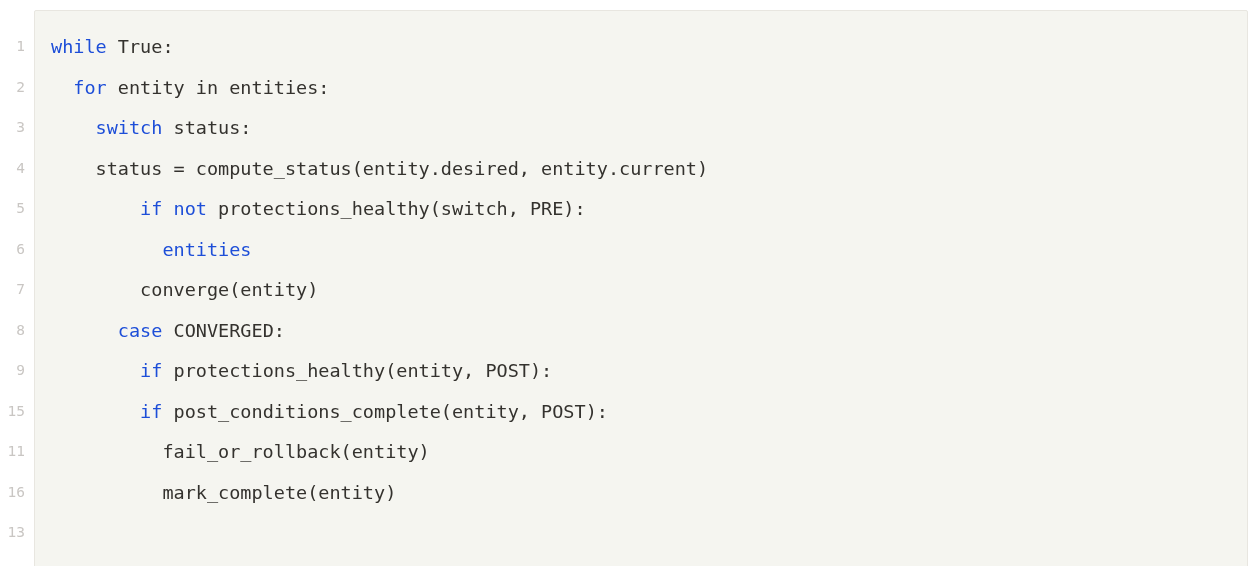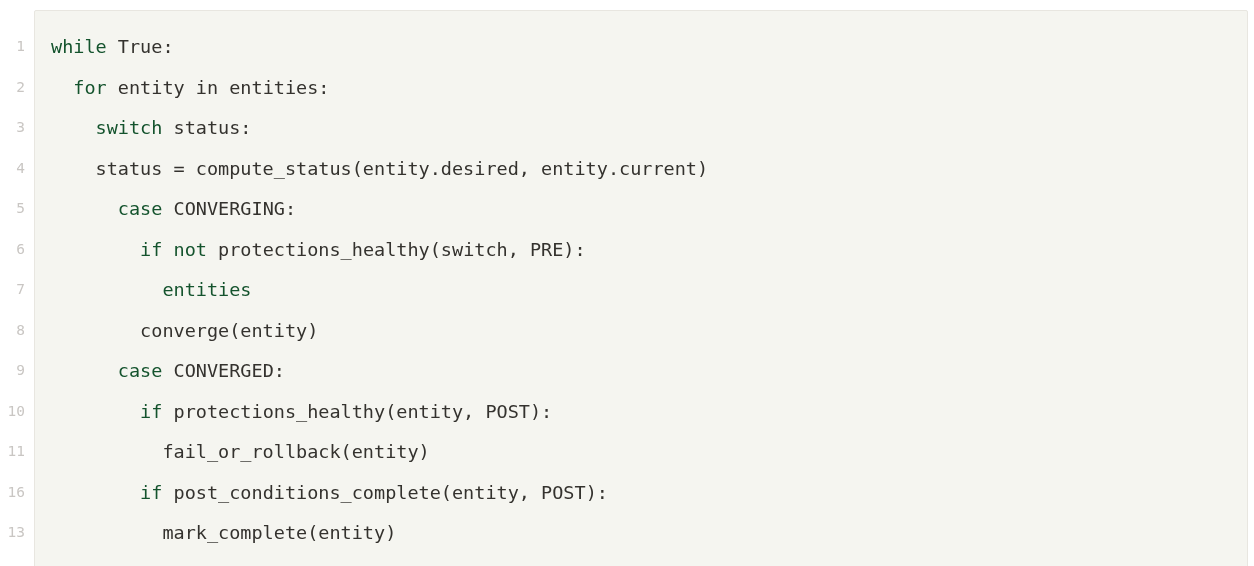--- a/index.html
+++ b/index.html
@@ -69,21 +69,21 @@
     font-family: "DejaVu Sans Mono", "Liberation Mono", monospace;
     font-size: 18.5px;
     line-height: 40.5px;
     height: 40.5px;
     color: #34322e;
     white-space: pre;
     -webkit-font-smoothing: antialiased;
   }
 
   .tok-kw {
-    color: #14532d;
+    color: #1d4ed8;
   }
   .tok-plain {
     color: #34322e;
     margin-top: 39px;
   }
 </style>
 </head>
 <body>
 
 <div id="code-figure">
@@ -91,34 +91,33 @@
     <div class="gutter">
         <div class="line-no">1</div>
         <div class="line-no">2</div>
         <div class="line-no">3</div>
         <div class="line-no">4</div>
         <div class="line-no">5</div>
         <div class="line-no">6</div>
         <div class="line-no">7</div>
         <div class="line-no">8</div>
         <div class="line-no">9</div>
-        <div class="line-no">10</div>
+        <div class="line-no">15</div>
         <div class="line-no">11</div>
         <div class="line-no">16</div>
         <div class="line-no">13</div>
       </div>
     <div class="code-body">
         <div class="code-line"><span class="tok-kw">while</span><span class="tok-plain"> True:</span></div>
         <div class="code-line"><span class="tok-plain">  </span><span class="tok-kw">for</span><span class="tok-plain"> entity in entities:</span></div>
         <div class="code-line"><span class="tok-plain">    </span><span class="tok-kw">switch</span><span class="tok-plain"> status:</span></div>
         <div class="code-line"><span class="tok-plain">    status = compute_status(entity.desired, entity.current)</span></div>
-        <div class="code-line"><span class="tok-plain">      </span><span class="tok-kw">case</span><span class="tok-plain"> CONVERGING:</span></div>
         <div class="code-line"><span class="tok-plain">        </span><span class="tok-kw">if</span><span class="tok-plain"> </span><span class="tok-kw">not</span><span class="tok-plain"> protections_healthy(switch, PRE):</span></div>
         <div class="code-line"><span class="tok-plain">          </span><span class="tok-kw">entities</span></div>
         <div class="code-line"><span class="tok-plain">        converge(entity)</span></div>
         <div class="code-line"><span class="tok-plain">      </span><span class="tok-kw">case</span><span class="tok-plain"> CONVERGED:</span></div>
         <div class="code-line"><span class="tok-plain">        </span><span class="tok-kw">if</span><span class="tok-plain"> protections_healthy(entity, POST):</span></div>
+        <div class="code-line"><span class="tok-plain">        </span><span class="tok-kw">if</span><span class="tok-plain"> post_conditions_complete(entity, POST):</span></div>
         <div class="code-line"><span class="tok-plain">          fail_or_rollback(entity)</span></div>
-        <div class="code-line"><span class="tok-plain">        </span><span class="tok-kw">if</span><span class="tok-plain"> post_conditions_complete(entity, POST):</span></div>
         <div class="code-line"><span class="tok-plain">          mark_complete(entity)</span></div>
       </div>
   </div>
 </div>
 
 </body></html>

